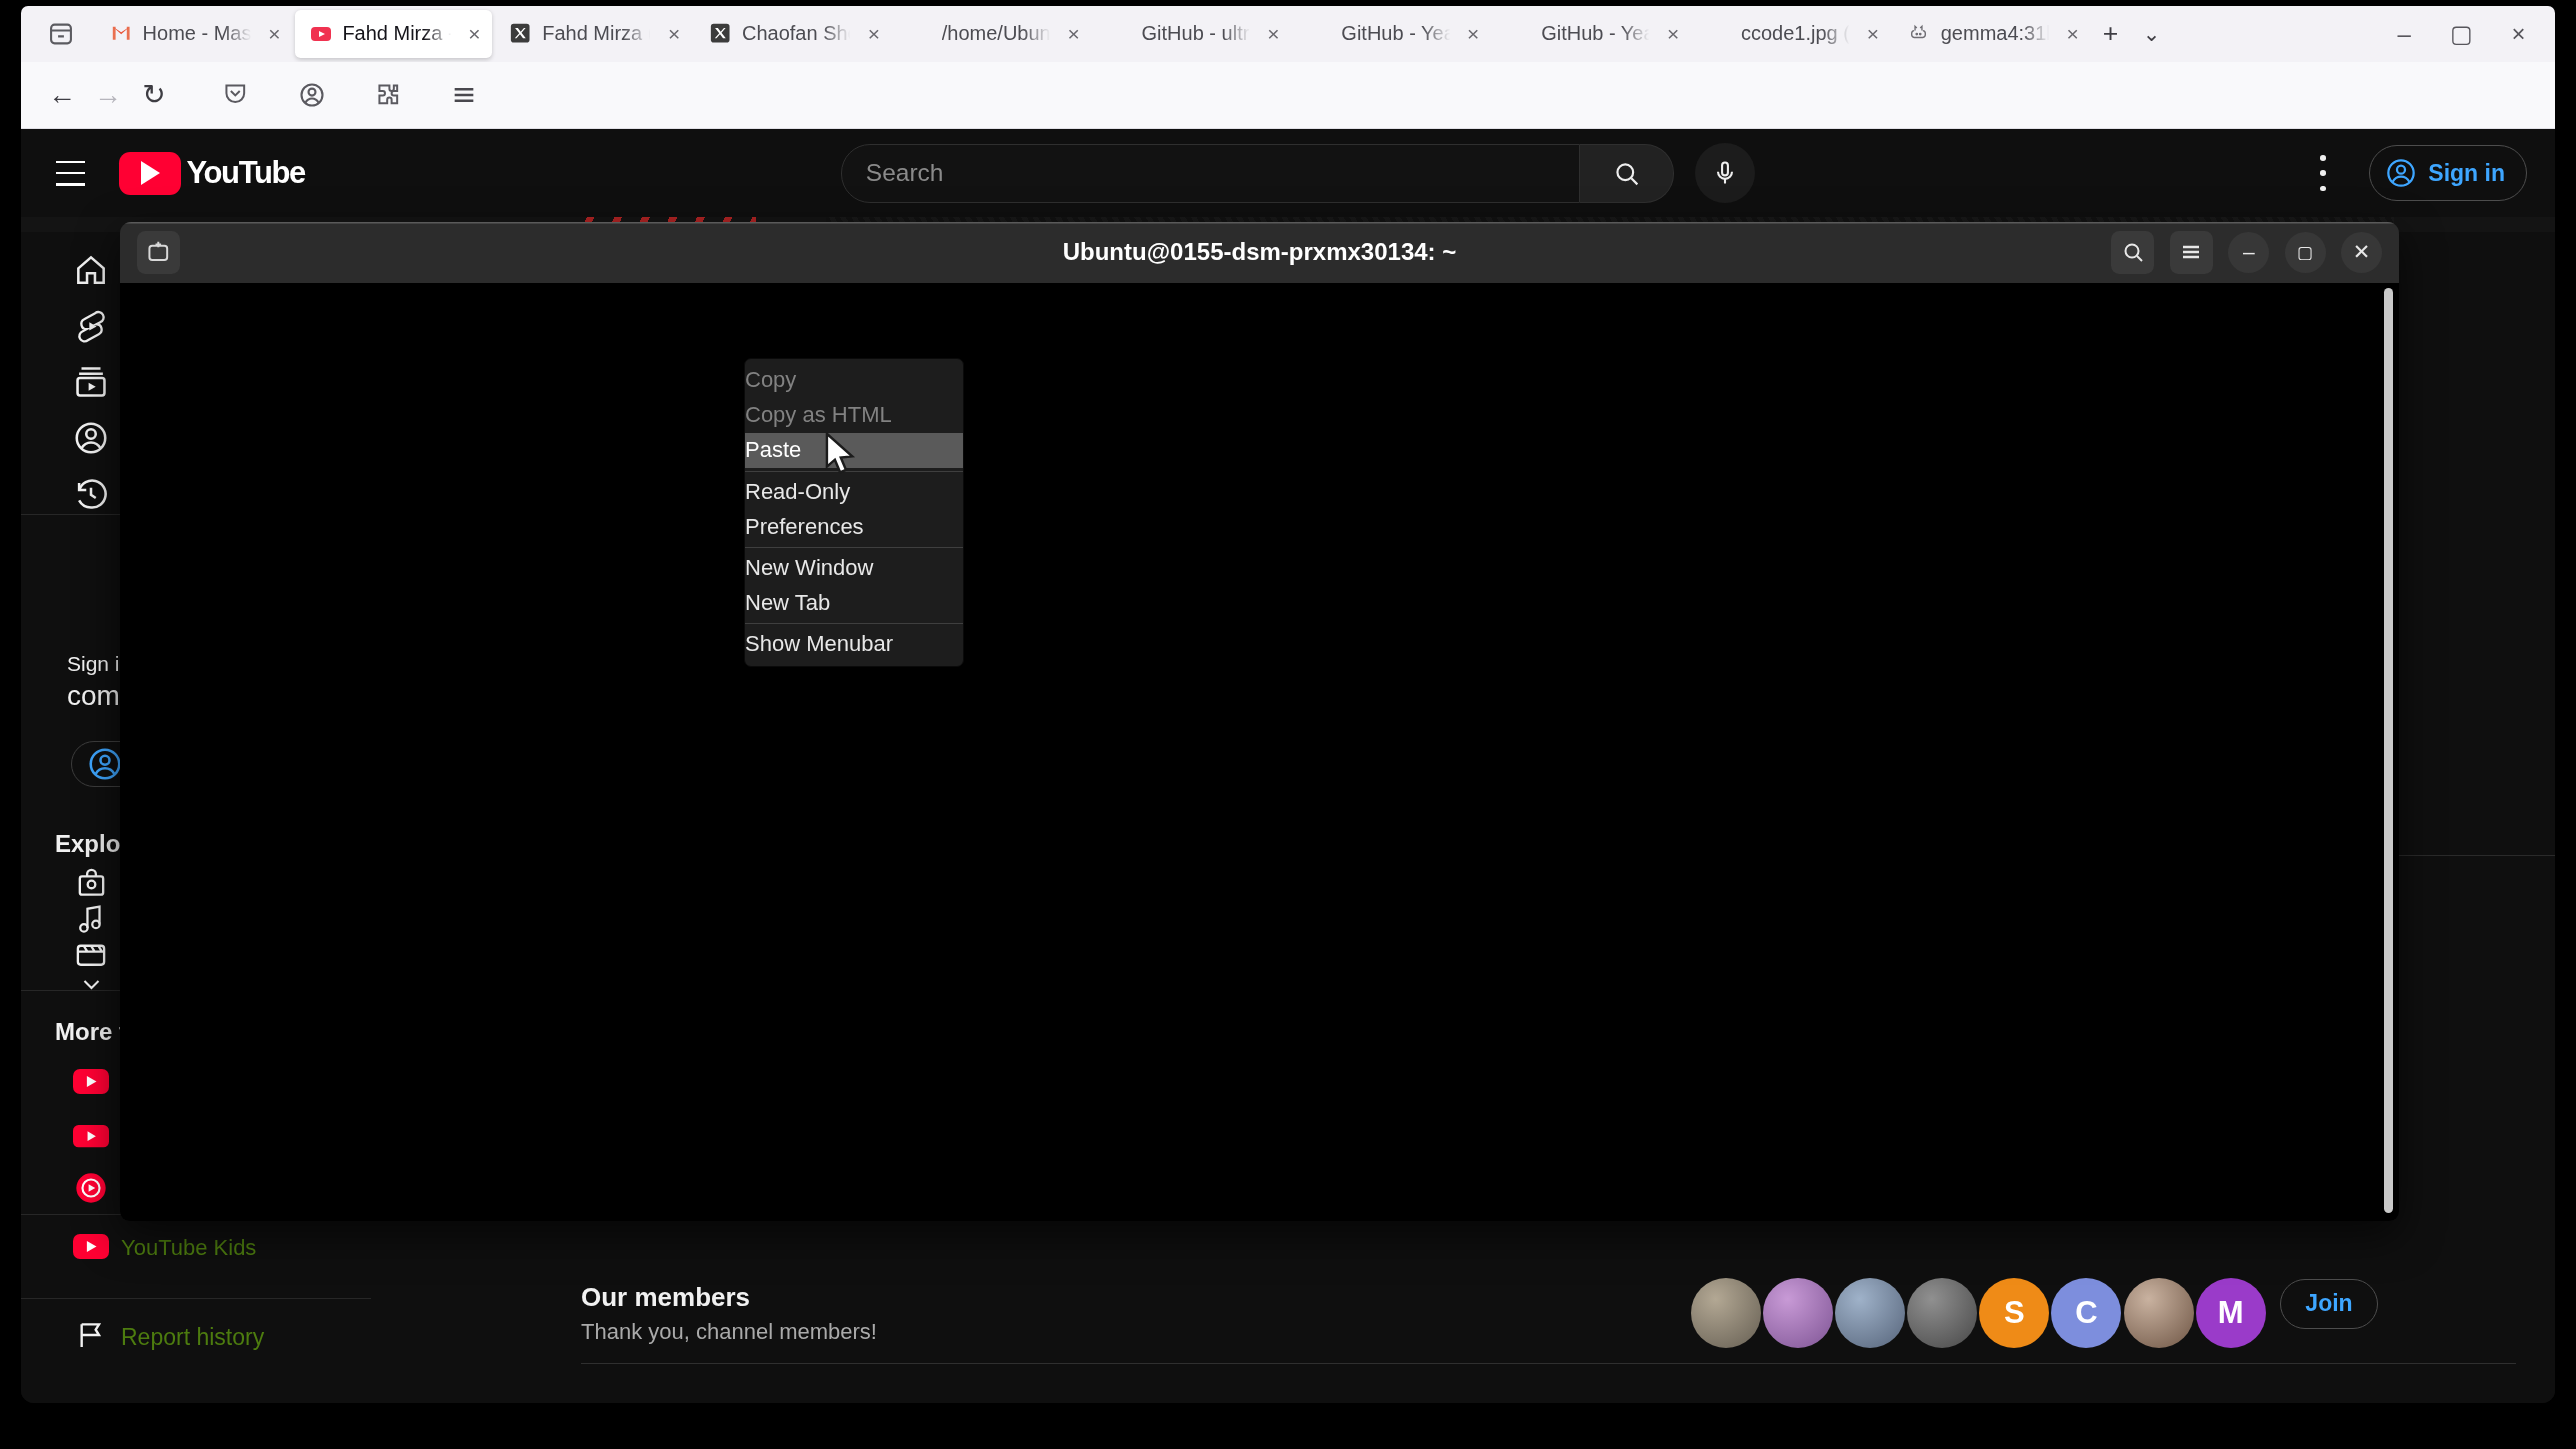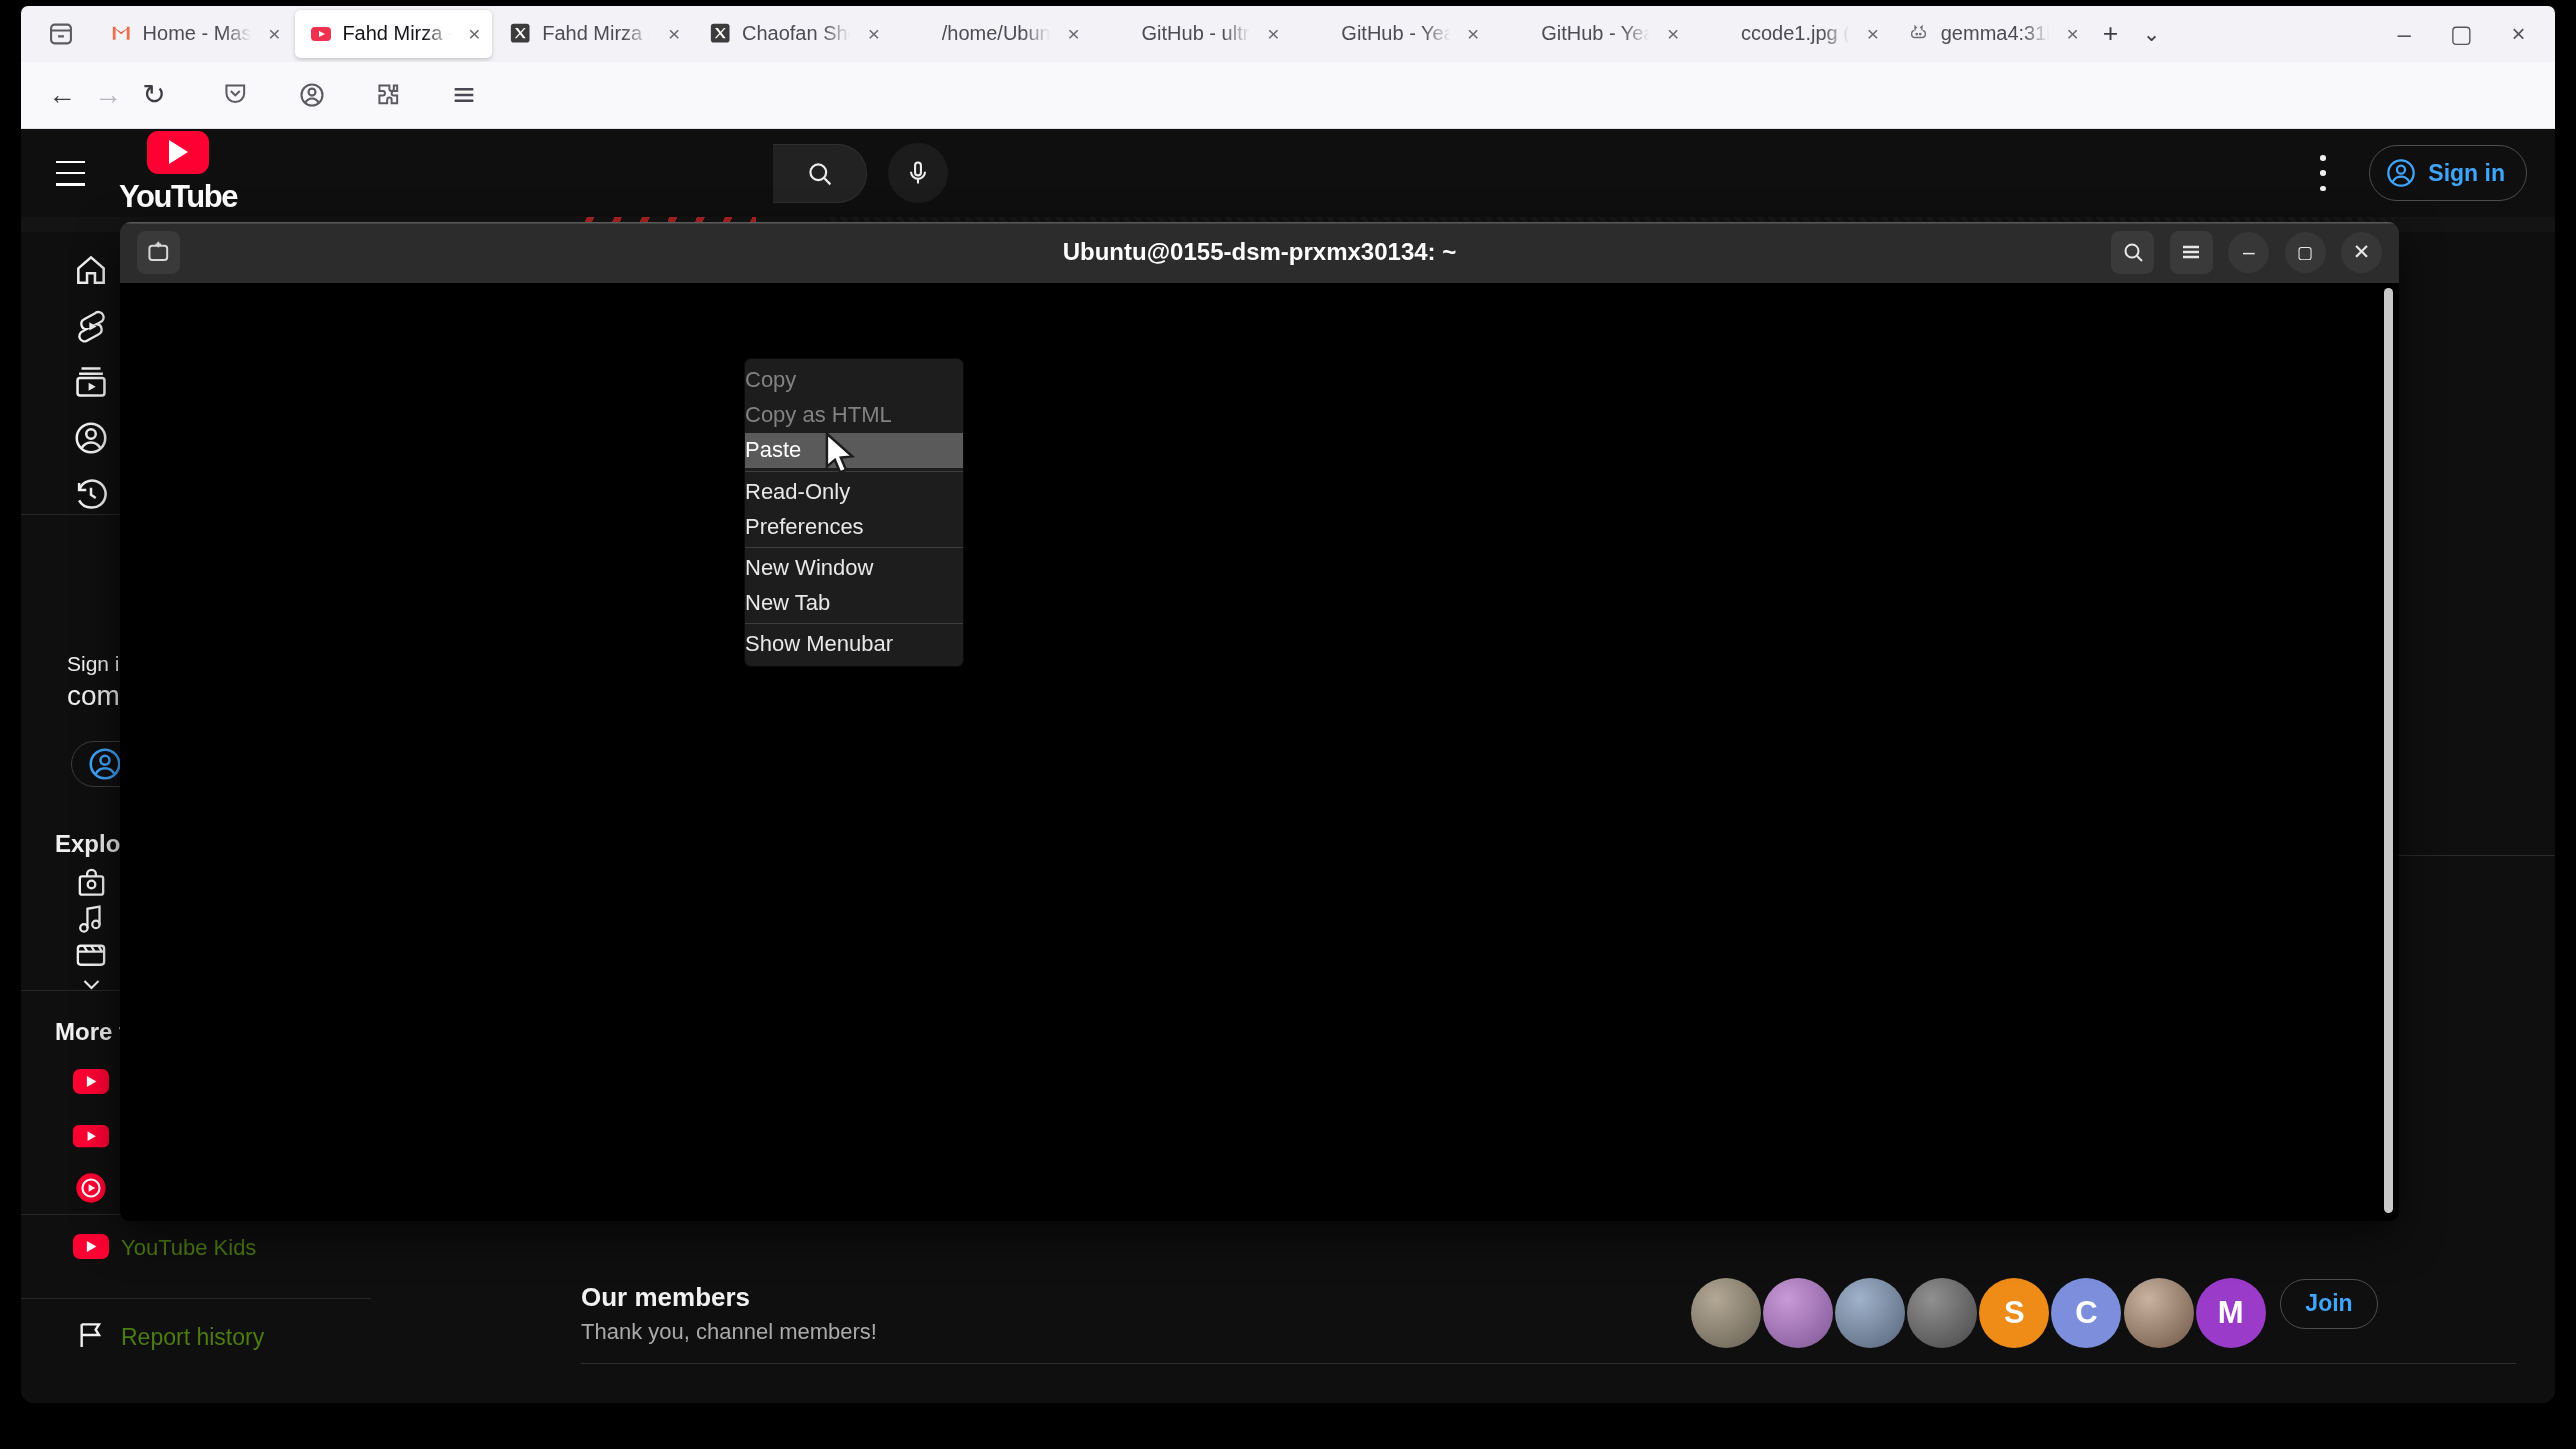--- a/index.html
+++ b/index.html
@@ -33,21 +33,21 @@
   .urltext b { color:#1c1b22; font-weight:600; }
   .urlstar { margin-left:auto; }
   .tb-icons { display:flex; gap:49px; margin-left:45px; align-items:center; }
 
   
   .content { position:absolute; left:0; top:124px; width:100%; bottom:0; background:#0f0f0f; }
 
   .masthead { position:absolute; left:0; top:0; width:100%; height:87px; display:flex; align-items:center; }
   .burger { width:49px; height:49px; margin-left:25px; display:flex; flex-direction:column; justify-content:center; gap:8.4px; }
   .burger i { display:block; height:2.8px; background:#fff; width:29px; margin:0 auto; }
-  .ytlogo { display:flex; align-items:center; gap:5.6px; margin-left:24px;flex-direction:column; }
+  .ytlogo { display:flex; align-items:center; gap:5.6px; margin-left:24px; }
   .ytbadge { width:62px; height:43px; background:#f03; border-radius:11.2px; display:flex; align-items:center; justify-content:center; }
   .ytbadge i { width:0; height:0; border-left:19.6px solid #fff; border-top:12px solid transparent; border-bottom:12px solid transparent; }
   .ytword { color:#fff; font-size:31px; font-weight:700; letter-spacing:-1.4px; }
   .searchwrap { display:flex; align-items:center; margin-left:536px; }
   .searchbox { width:739px; height:59px; background:#121212; border:0.7px solid #2f2f2f; border-radius:29px 0 0 29px;
                display:flex; align-items:center; padding-left:24px; }
   .searchbox span { color:#8a8a8a; font-size:24.5px; }
   .searchbtn { width:94px; height:59px; background:#222; border:0.7px solid #2f2f2f; border-left:none; border-radius:0 29px 29px 0;
                display:flex; align-items:center; justify-content:center; }
   .micbtn { width:60px; height:60px; border-radius:50%; background:#1c1c1c; margin-left:21px; display:flex; align-items:center; justify-content:center; }
@@ -237,20 +237,23 @@
           <i></i>
           <i></i>
         </div>
       <div class="ytlogo">
         <div class="ytbadge">
             <i></i>
           </div>
         <div class="ytword">YouTube</div>
       </div>
       <div class="searchwrap">
+        <div class="searchbox">
+          <span>Search</span>
+        </div>
         <div class="searchbtn">
           <svg width="29" height="29" viewBox="0 0 24 24" fill="none" stroke="#eee" stroke-width="1.8">
               <circle cx="11" cy="11" r="6.5"></circle>
               <path d="M16 16l5 5"></path>
             </svg>
         </div>
         <div class="micbtn">
           <svg width="28" height="28" viewBox="0 0 24 24" fill="none" stroke="#eee" stroke-width="1.8">
               <rect x="9.5" y="3" width="5" height="11" rx="2.5"></rect>
               <path d="M6 11a6 6 0 0012 0"></path>

